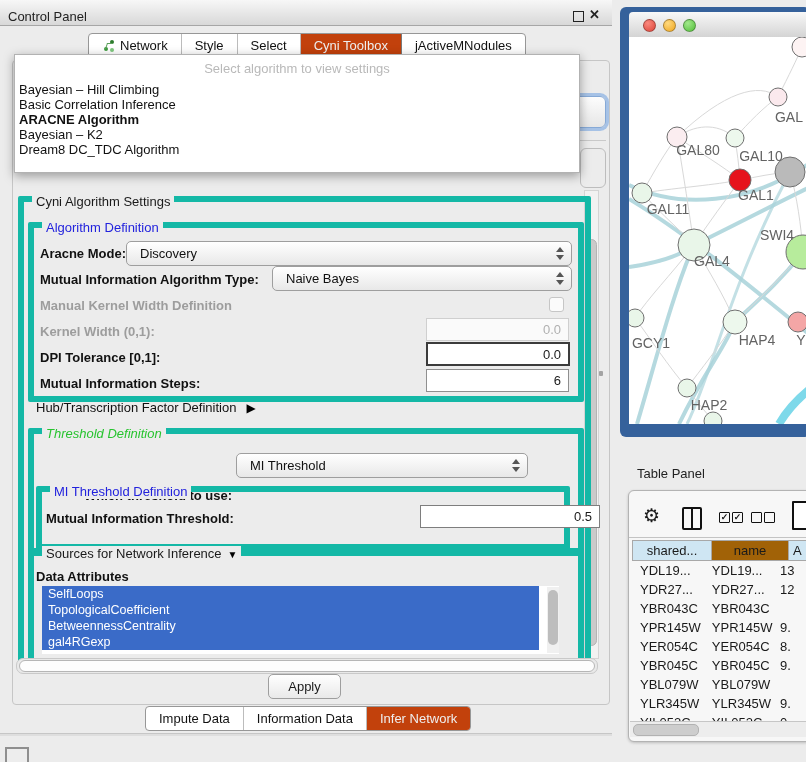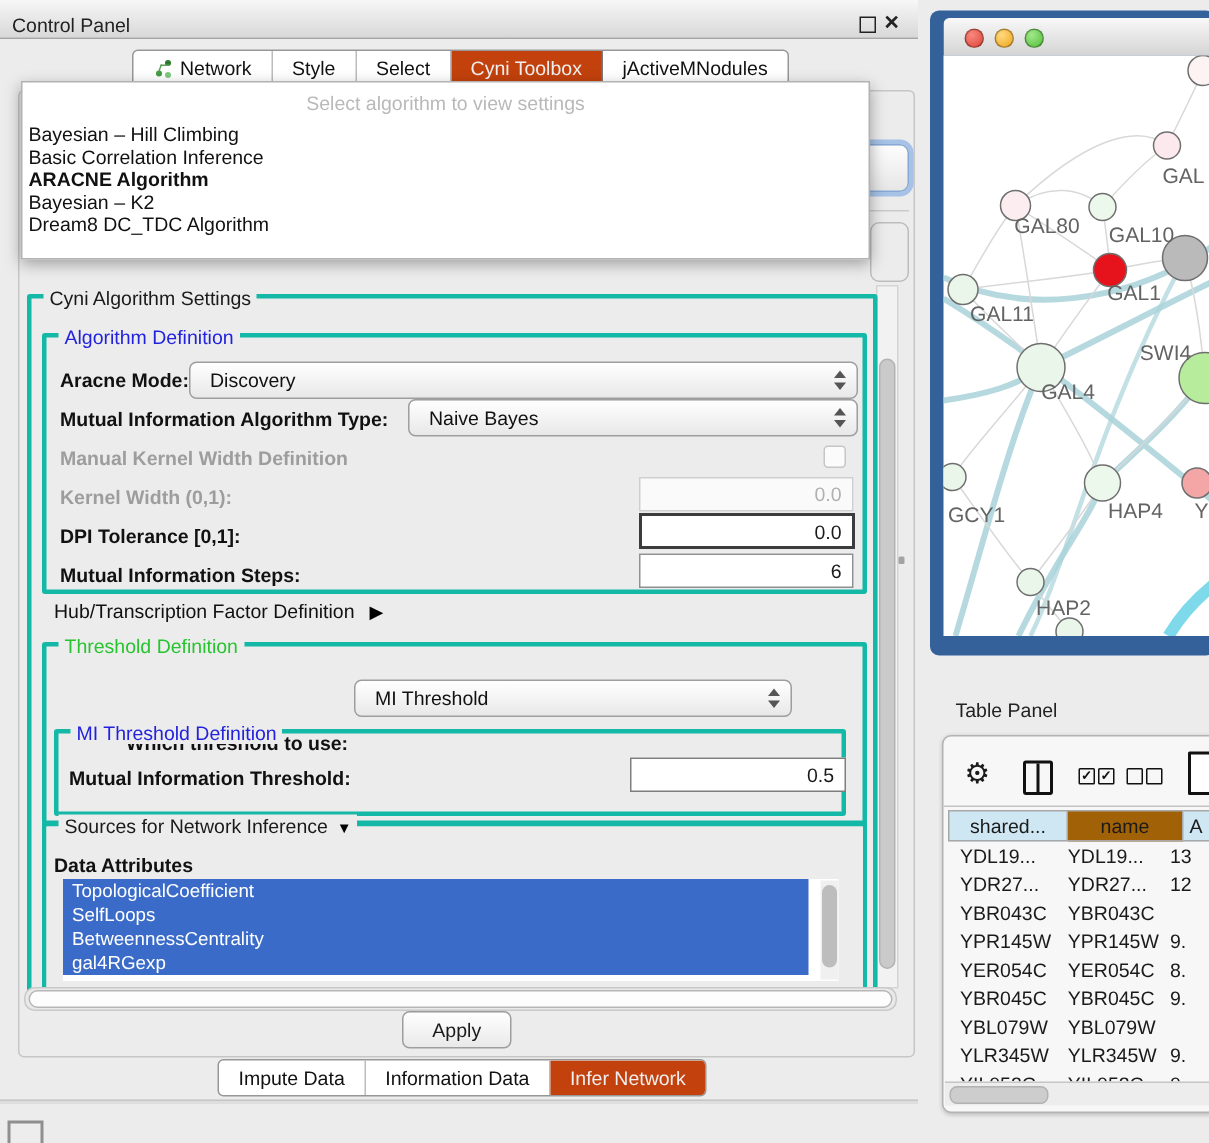--- a/index.html
+++ b/index.html
@@ -28,24 +28,24 @@
               background:linear-gradient(#fdfdfd,#e6e6e6);box-shadow:0 0 0 3px rgba(110,160,225,.55);}
   .frag-group{left:580px;top:148px;width:24px;height:38px;border:1px solid #bdbdbd;border-radius:6px;}
   .frag-line{left:580px;top:140px;width:26px;height:1px;background:#c9c9c9;}
   
   .popup{left:14px;top:54px;width:564px;height:117px;background:#fff;border:1px solid #b2b2b2;
          box-shadow:0 3px 10px rgba(0,0,0,.35);}
   .popup-prompt{height:27px;line-height:27px;text-align:center;color:#b9b9b9;font-size:13px;}
   .popup-item{height:15px;line-height:15px;padding-left:4px;font-size:13px;color:#111;}
   .popup-item.bold{font-weight:700;}
   
-  .fs{border:3px solid #14b8a6;border-radius:2px;}
+  .fs{border:6px solid #14b8a6;border-radius:2px;}
   .legend{position:absolute;top:-8px;left:8px;background:#ececec;padding:0 4px;font-size:13px;}
   .legend.blue{color:#2222dd;}
-  .legend.green{color:#27c42f;}
+  .legend.green{color:#27c42f;font-style:italic;}
   .lbl{font-size:13px;font-weight:700;color:#111;white-space:nowrap;}
   .lbl.dis{color:#9d9d9d;}
   .combo{background:linear-gradient(#ffffff,#e8e8e8);border:1px solid #9e9e9e;border-radius:5px;height:23px;}
   .combo .ctext{position:absolute;left:13px;top:4px;font-size:13px;color:#111;}
   .stepper{position:absolute;right:7px;top:5px;width:9px;height:13px;}
   .stepper::before{content:"";position:absolute;left:1px;top:0;border-left:4px solid transparent;
       border-right:4px solid transparent;border-bottom:5px solid #555;}
   .stepper::after{content:"";position:absolute;left:1px;bottom:0;border-left:4px solid transparent;
       border-right:4px solid transparent;border-top:5px solid #555;}
   .field{background:#fff;border:1px solid #8f8f8f;font-size:13px;text-align:left;}
@@ -196,32 +196,32 @@
     </div>
     <div class="abs lbl" style="left:84px;top:476px;margin-top:12px;">Which threshold to use:</div>
     <div class="abs combo" style="left:236px;top:453px;width:290px;">
       <span class="ctext">MI Threshold</span>
       <span class="stepper"></span>
     </div>
     <div class="abs fs" style="left:36px;top:486px;width:522px;height:52px;">
       <span class="legend blue">MI Threshold Definition</span>
     </div>
     <div class="abs lbl" style="left:46px;top:511px;">Mutual Information Threshold:</div>
-    <div class="abs field" style="left:420px;top:505px;width:142px;height:21px;border-color:#7e7e7e;">
+    <div class="abs field" style="left:420px;top:505px;width:142px;height:21px;border-color:#7e7e7e;padding-left:36px;">
       <span class="fval">0.5</span>
     </div>
 
     <div class="abs fs" style="left:28px;top:548px;width:544px;height:109px;border-bottom:none;">
       <span class="legend"><span>Sources for Network Inference</span><span class="tri-down">▼</span></span>
     </div>
     <div class="abs lbl" style="left:36px;top:569px;">Data Attributes</div>
     <div class="abs attr-list">
       <div id="attr-items">
+          <div class="attr-item">SelfLoops</div>
           <div class="attr-item">TopologicalCoefficient</div>
-          <div class="attr-item">SelfLoops</div>
           <div class="attr-item">BetweennessCentrality</div>
           <div class="attr-item">gal4RGexp</div>
         </div>
       <div class="list-vscroll">
           <div class="list-vthumb"></div>
         </div>
     </div>
 
     <div class="abs hscroll">
         <div class="hthumb"></div>

